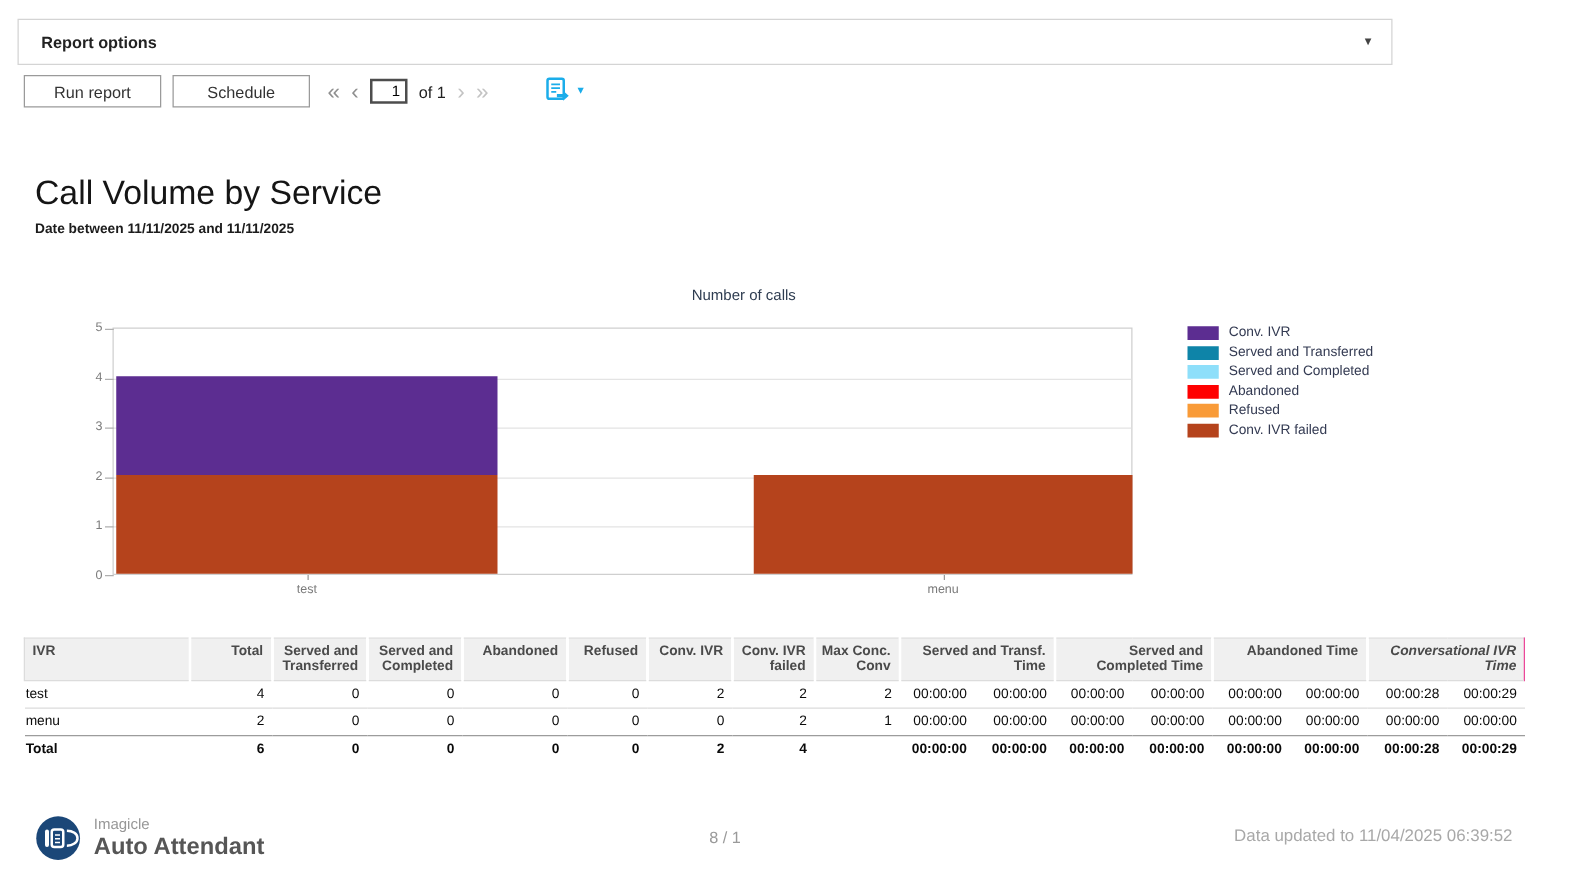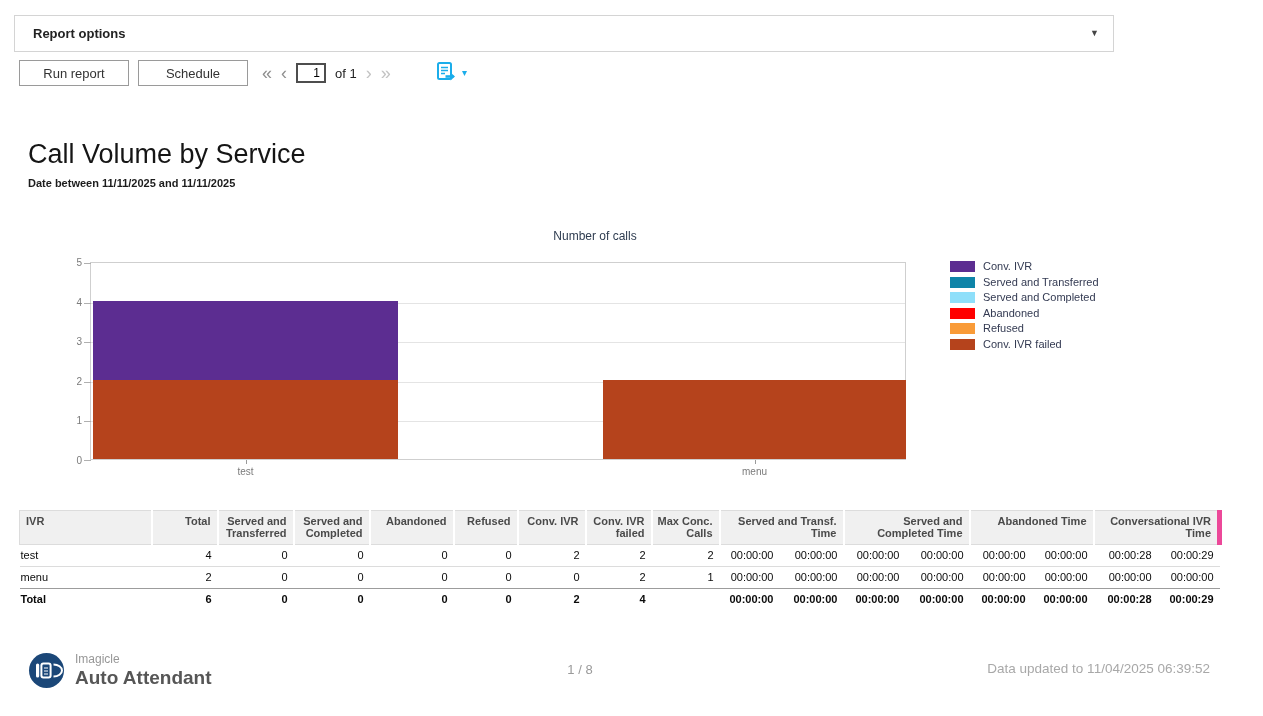--- a/index.html
+++ b/index.html
@@ -49,21 +49,21 @@
   .legend-swatch { width:25px; height:11px; margin-right:8px; }
   .legend-label { font-size:11px; color:#333a52; line-height:11px; white-space:nowrap; }
 
   
   table.results { position:absolute; left:19px; top:510px; width:1200px;
     border-collapse:collapse; table-layout:fixed; }
   table.results th, table.results td { font-size:11px; overflow:hidden; }
   .th-main { background:#f0f0f0; color:#4a4a4a; font-weight:bold; text-align:right;
     vertical-align:top; padding:4px 6px 5px 2px; border-left:2px solid #fff; border-top:1px solid #dcdcdc; }
   .th-main.first { text-align:left; padding-left:6px; border-left:1px solid #dcdcdc; }
-  .th-main.last { border-right:5px solid #ec4899; }
+  .th-main.last { border-right:1px solid #ec4899;font-style:italic; }
   .th-sub { background:#f0f0f0; color:#4a4a4a; font-weight:bold; text-align:right;
     padding:2px 6px 3px 2px; border-left:2px solid #fff; border-top:2px solid #fff; }
   .th-empty { background:#fff; border-top:2px solid #fff; border-left:1px solid #fff; padding:2px; height:15px; }
   .th-empty.first { border-left:1px solid #e4e4e4; }
   .th-sub.last { border-right:1px solid #dcdcdc; }
   tbody td { color:#0a0a0a; text-align:right; padding:4px 6px 5px 2px; font-size:11.5px;
     border-top:1px solid #dcdcdc; }
   tbody td.first { text-align:left; padding-left:1px; }
   tbody tr.total td { font-weight:bold; border-top:1px solid #9c9c9c; }
 
@@ -187,21 +187,21 @@
     <thead id="rhead">
         <tr>
           <th class="th-main first">IVR</th>
           <th class="th-main">Total</th>
           <th class="th-main">Served and Transferred</th>
           <th class="th-main">Served and Completed</th>
           <th class="th-main">Abandoned</th>
           <th class="th-main">Refused</th>
           <th class="th-main">Conv. IVR</th>
           <th class="th-main">Conv. IVR failed</th>
-          <th class="th-main">Max Conc. Calls</th>
+          <th class="th-main">Max Conc. Conv</th>
           <th class="th-main" colspan="2">Served and Transf. Time</th>
           <th class="th-main" colspan="2">Served and Completed Time</th>
           <th class="th-main" colspan="2">Abandoned Time</th>
           <th class="th-main last" colspan="2">Conversational IVR Time</th>
         </tr>
       </thead>
     <tbody id="rbody">
         <tr>
           <td class="first">test</td>
           <td>4</td>
@@ -268,16 +268,16 @@
       <rect x="8" y="11.5" width="3.2" height="14" rx="1.6" fill="#fff"></rect>
       <rect x="13.4" y="11.5" width="9.2" height="14" rx="2" fill="none" stroke="#fff" stroke-width="2"></rect>
       <path d="M16 16h4 M16 19h4 M16 22h4" stroke="#fff" stroke-width="1.2"></path>
       <path d="M25.5 12.5 a8.5 6 0 0 1 0 12" stroke="#fff" stroke-width="2" fill="none"></path>
     </svg>
     <div class="fb-text">
       <div class="fb-top">Imagicle</div>
       <div class="fb-bottom">Auto Attendant</div>
     </div>
   </div>
-  <div class="page-indicator">1 / 8</div>
+  <div class="page-indicator">8 / 1</div>
   <div class="data-updated">Data updated to 11/04/2025 06:39:52</div>
 
 </div>
 
 </body></html>

